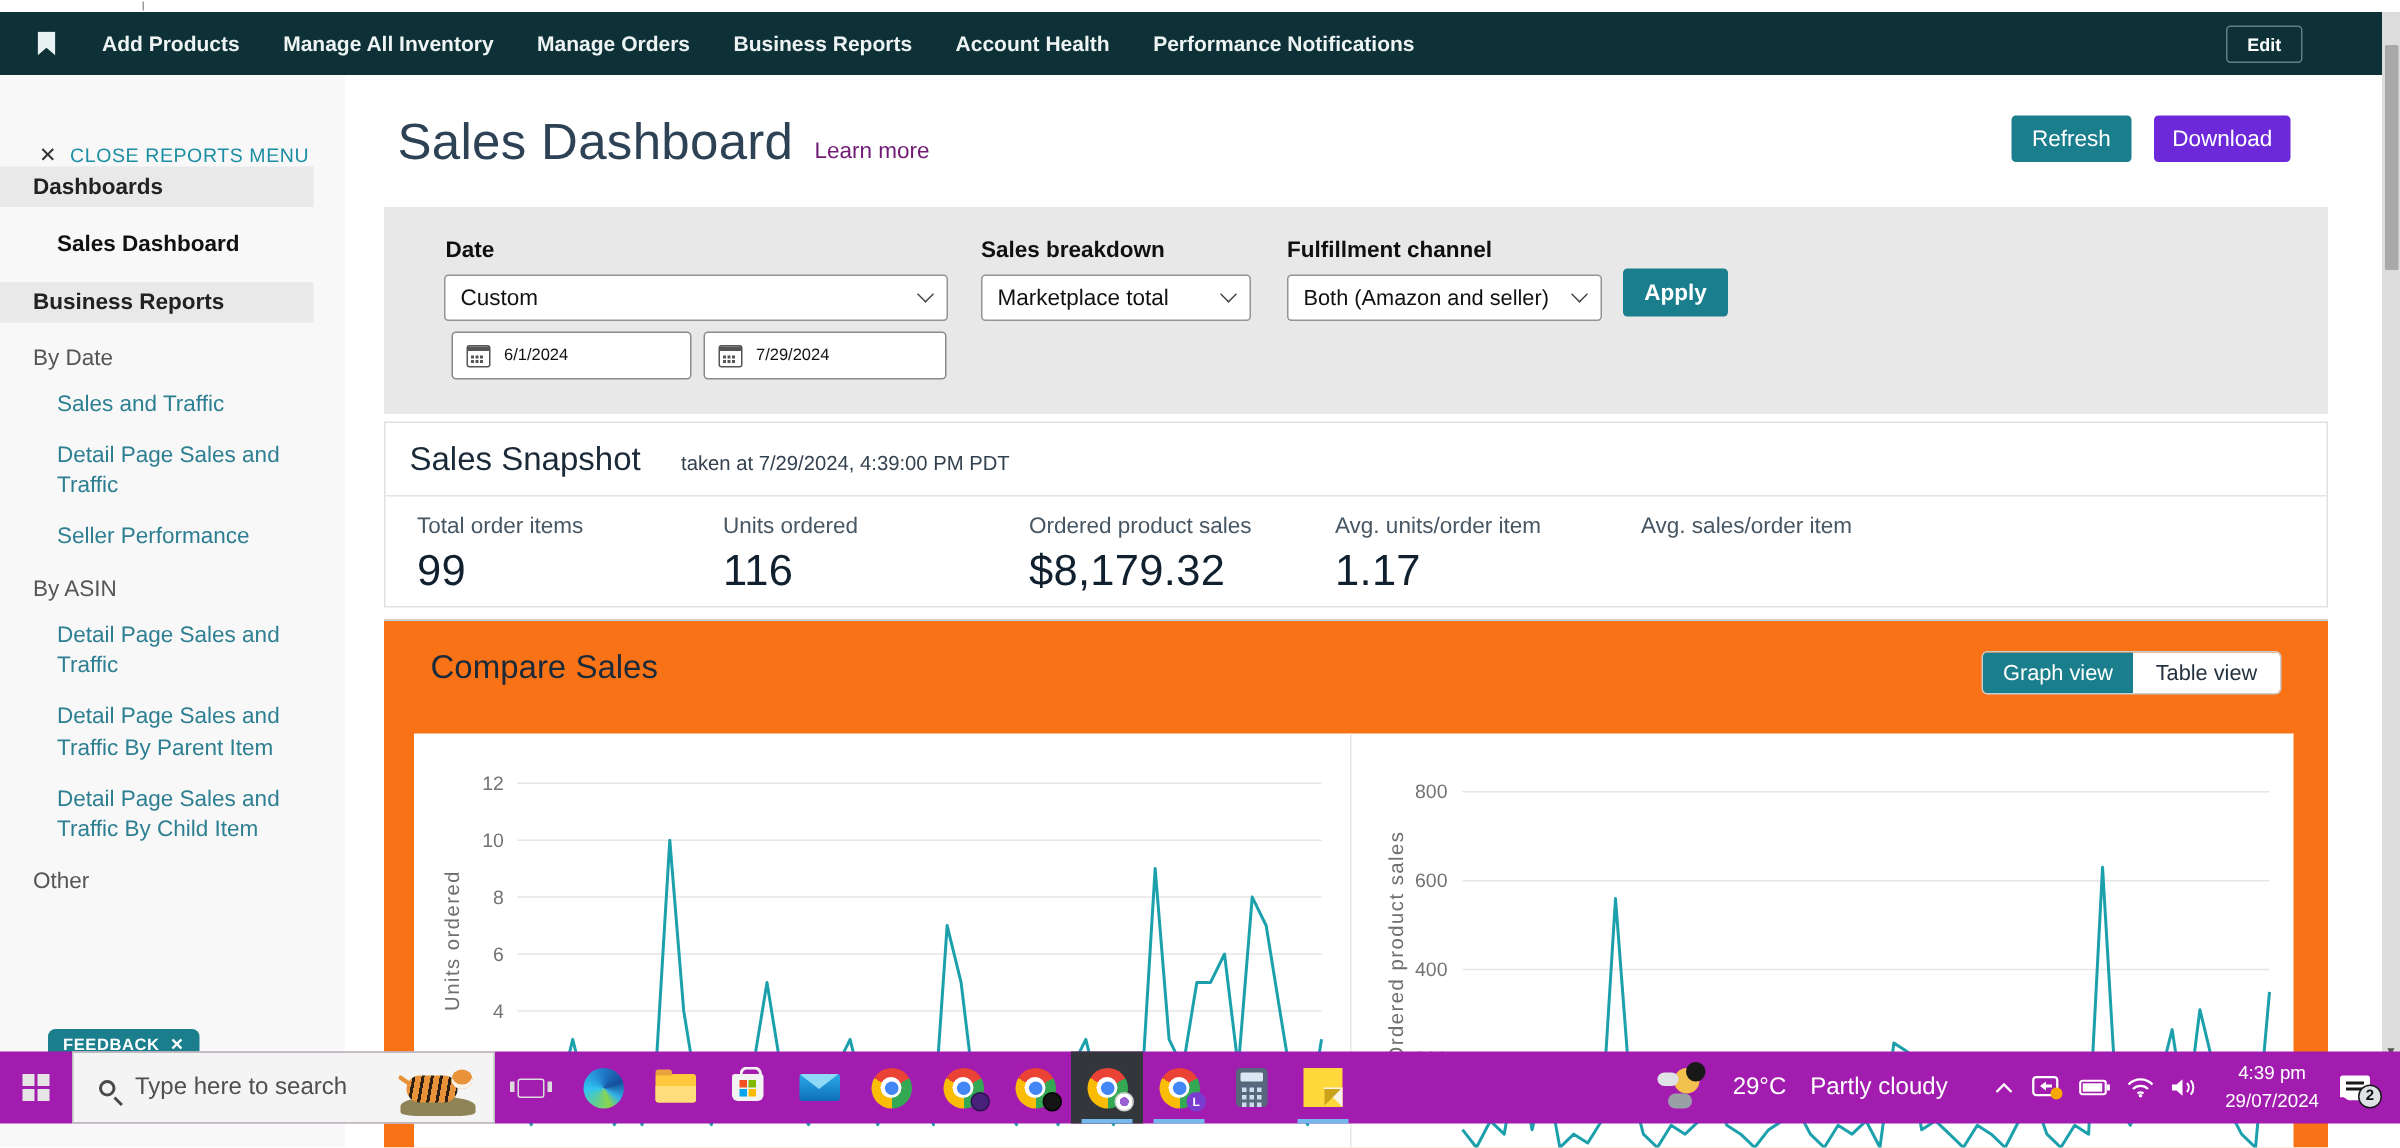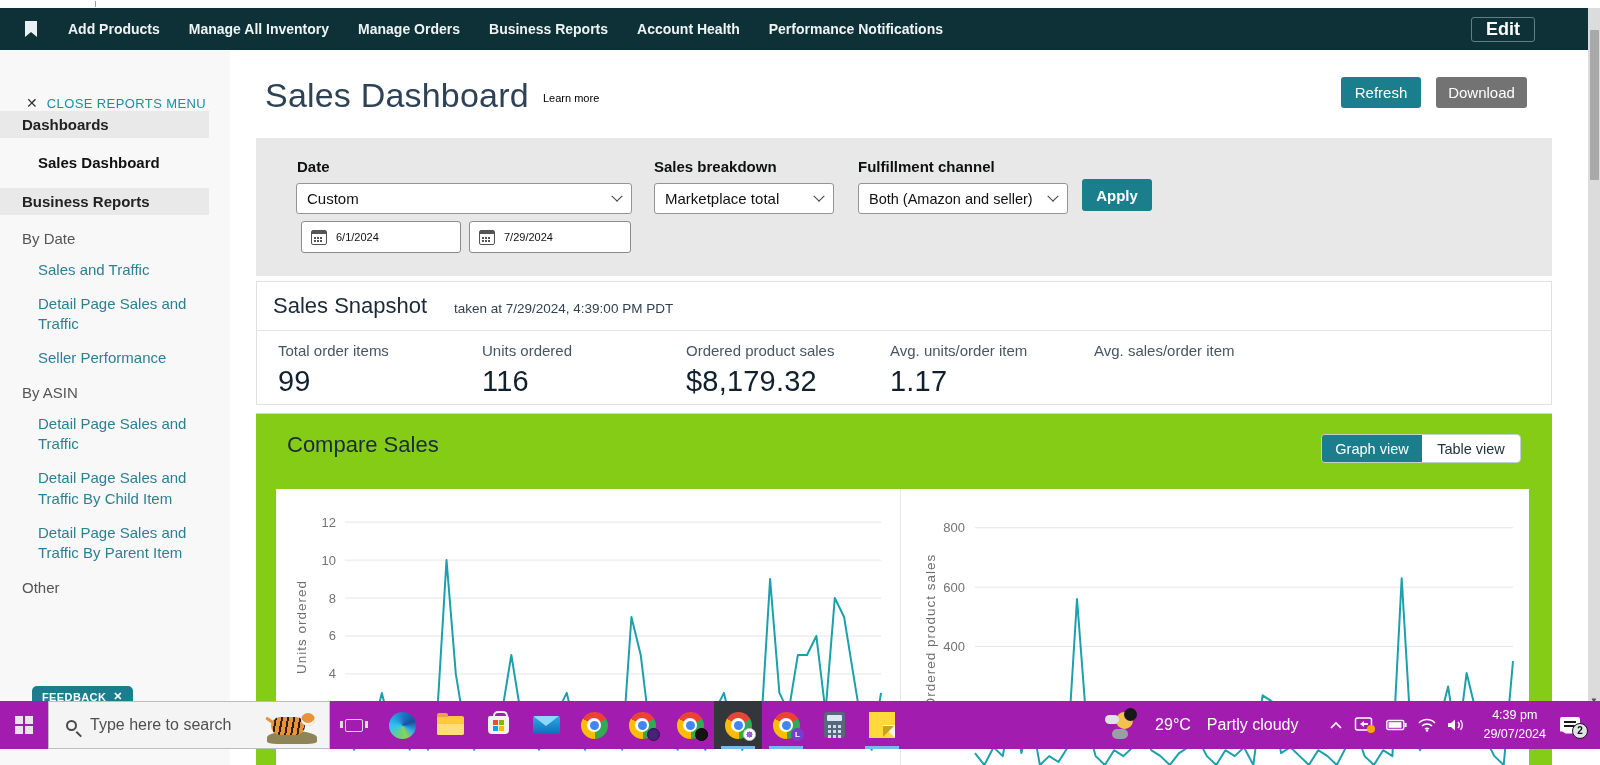--- a/index.html
+++ b/index.html
@@ -9,40 +9,40 @@
 
   
   .top-strip{position:absolute;left:0;top:0;width:1600px;height:8px;background:#fff;z-index:5}
   .top-strip .tick{position:absolute;left:95px;top:1px;width:1px;height:6px;background:#9a9a9a}
 
   
   .navbar{position:absolute;left:0;top:8px;width:1588px;height:42px;background:#0d3136;display:flex;align-items:center;z-index:5}
   .nav-bookmark{width:12px;height:16px;background:#e9f2f2;margin-left:25px;clip-path:polygon(0 0,100% 0,100% 100%,50% 68%,0 100%)}
   .nav-items{display:flex;margin-left:31px;gap:29px}
   .nav-item{color:#eef4f4;font-size:14px;font-weight:bold;cursor:pointer;white-space:nowrap}
-  .edit-btn{position:absolute;right:53px;top:9px;width:64px;height:25px;border:1px solid #5f8186;border-radius:3px;color:#fff;font-size:18px;font-weight:bold;display:flex;align-items:center;justify-content:center;cursor:pointer}
+  .edit-btn{position:absolute;right:53px;top:9px;width:51px;height:25px;border:1px solid #5f8186;border-radius:3px;color:#fff;font-size:12px;font-weight:bold;display:flex;align-items:center;justify-content:center;cursor:pointer}
 
   
   .sidebar{position:absolute;left:0;top:50px;width:230px;height:715px;background:#f8f8f8;z-index:2}
   .close-row{margin:45px 0 0 26px;display:flex;align-items:center;gap:9px;cursor:pointer}
   .close-row .x{color:#333;font-size:14px}
   .close-row .txt{color:#1b8ea3;font-size:13px;letter-spacing:.4px}
   .side-header{width:209px;height:27px;background:#e9e9e9;display:flex;align-items:center;padding-left:22px;font-size:15px;font-weight:bold;color:#222}
   .side-sel{margin:16px 0 0 38px;font-size:15px;font-weight:bold;color:#111;cursor:pointer}
   .side-group{margin:15px 0 0 22px;font-size:15px;color:#555}
   .side-link{margin:13px 18px 0 38px;font-size:15px;line-height:1.38;color:#2d7f91;cursor:pointer;max-width:160px}
   .feedback{position:absolute;left:32px;bottom:58px;height:21px;background:#1a7e8c;color:#fff;font-size:11px;font-weight:bold;letter-spacing:.4px;border-radius:5px 5px 0 0;display:flex;align-items:center;gap:7px;padding:0 10px;cursor:pointer}
 
   
   .main{position:absolute;left:230px;top:50px;width:1358px;height:715px;background:#fff;z-index:1}
   .page-title{position:absolute;left:35px;top:26px;font-size:34px;color:#2e4256;letter-spacing:.2px}
-  .learn-more{position:absolute;left:313px;top:42px;font-size:11px;color:#000000;cursor:pointer}
+  .learn-more{position:absolute;left:313px;top:42px;font-size:15px;color:#701a75;cursor:pointer}
   .btn{position:absolute;height:31px;border-radius:3px;font-size:15px;color:#fff;display:flex;align-items:center;justify-content:center;cursor:pointer}
   .btn-refresh{left:1111px;top:27px;width:80px;background:#1a7e8c}
-  .btn-download{left:1206px;top:27px;width:91px;background:#737373}
+  .btn-download{left:1206px;top:27px;width:91px;background:#6d28d9}
 
   
   .filters{position:absolute;left:26px;top:88px;width:1296px;height:138px;background:#e8e8e8}
   .f-label{position:absolute;top:20px;font-size:15px;font-weight:bold;color:#0f1111}
   .select{position:absolute;top:45px;height:31px;background:#fff;border:1px solid #949494;border-radius:3px;display:flex;align-items:center;padding:0 10px;font-size:15px;color:#111;cursor:pointer}
   .select .chev{margin-left:auto;width:8px;height:8px;border-right:1.5px solid #444;border-bottom:1.5px solid #444;transform:rotate(45deg) translate(-2px,-2px)}
   .datefield{position:absolute;top:83px;height:32px;background:#fff;border:1px solid #8a8a8a;border-radius:3px;display:flex;align-items:center;padding:0 9px;gap:9px;font-size:11px;color:#111;cursor:text}
   .cal{width:16px;height:15px;border:1.5px solid #555;border-radius:2px;position:relative;flex:none}
   .cal:before{content:"";position:absolute;left:0;right:0;top:0;height:3px;background:#555}
   .cal:after{content:"";position:absolute;left:2px;top:6px;width:2px;height:2px;background:#555;box-shadow:3px 0 #555,6px 0 #555,0 3px #555,3px 3px #555,6px 3px #555}
@@ -54,21 +54,21 @@
   .snap-title{position:absolute;left:16px;top:11px;font-size:22px;color:#1b2a38}
   .snap-taken{position:absolute;left:197px;top:19px;font-size:13.5px;color:#33414e}
   .metric{position:absolute;top:60px;width:200px}
   .metric .lbl{font-size:15px;color:#46566
 
 3;margin-bottom:6px}
   .metric .lbl{font-size:15px;color:#465663;margin-bottom:6px}
   .metric .val{font-size:29px;color:#10202e;letter-spacing:.2px}
 
   
-  .compare{position:absolute;left:26px;top:363px;width:1296px;height:352px;background:#84cc16;border-top:1px solid #bcd9e8}
+  .compare{position:absolute;left:26px;top:363px;width:1296px;height:352px;background:#f97316;border-top:1px solid #bcd9e8}
   .cmp-title{position:absolute;left:31px;top:18px;font-size:22px;color:#1b2a38}
   .toggle{position:absolute;left:1065px;top:20px;height:29px;display:flex;border-radius:4px;overflow:hidden;border:1px solid #c8cdd2}
   .toggle .opt{height:100%;display:flex;align-items:center;justify-content:center;font-size:14.5px;cursor:pointer}
   .opt-graph{width:100px;background:#1a7e8c;color:#fff}
   .opt-table{width:98px;background:#fff;color:#24323f}
   .charts{position:absolute;left:20px;top:75px;width:1253px;height:277px;background:#fff;display:flex}
   .chart{position:relative;height:277px}
   .chart-left{width:625px;border-right:1px solid #e8e8e8}
   .chart-right{width:628px}
   .chart svg{display:block;width:100%;height:100%}
@@ -170,22 +170,22 @@
     </div>
     <div class="side-header" style="">Dashboards</div>
     <div class="side-sel">Sales Dashboard</div>
     <div class="side-header" style="margin-top:17px">Business Reports</div>
     <div class="side-group">By Date</div>
     <div class="side-link">Sales and Traffic</div>
     <div class="side-link">Detail Page Sales and Traffic</div>
     <div class="side-link">Seller Performance</div>
     <div class="side-group">By ASIN</div>
     <div class="side-link">Detail Page Sales and Traffic</div>
+    <div class="side-link">Detail Page Sales and Traffic By Parent Item</div>
     <div class="side-link">Detail Page Sales and Traffic By Child Item</div>
-    <div class="side-link">Detail Page Sales and Traffic By Parent Item</div>
     <div class="side-group">Other</div>
     <div class="feedback">
       <span>FEEDBACK</span>
       <span>✕</span>
     </div>
   </div>
 
   <div class="main">
     <div class="page-title">Sales Dashboard</div>
     <div class="learn-more">Learn more</div>

